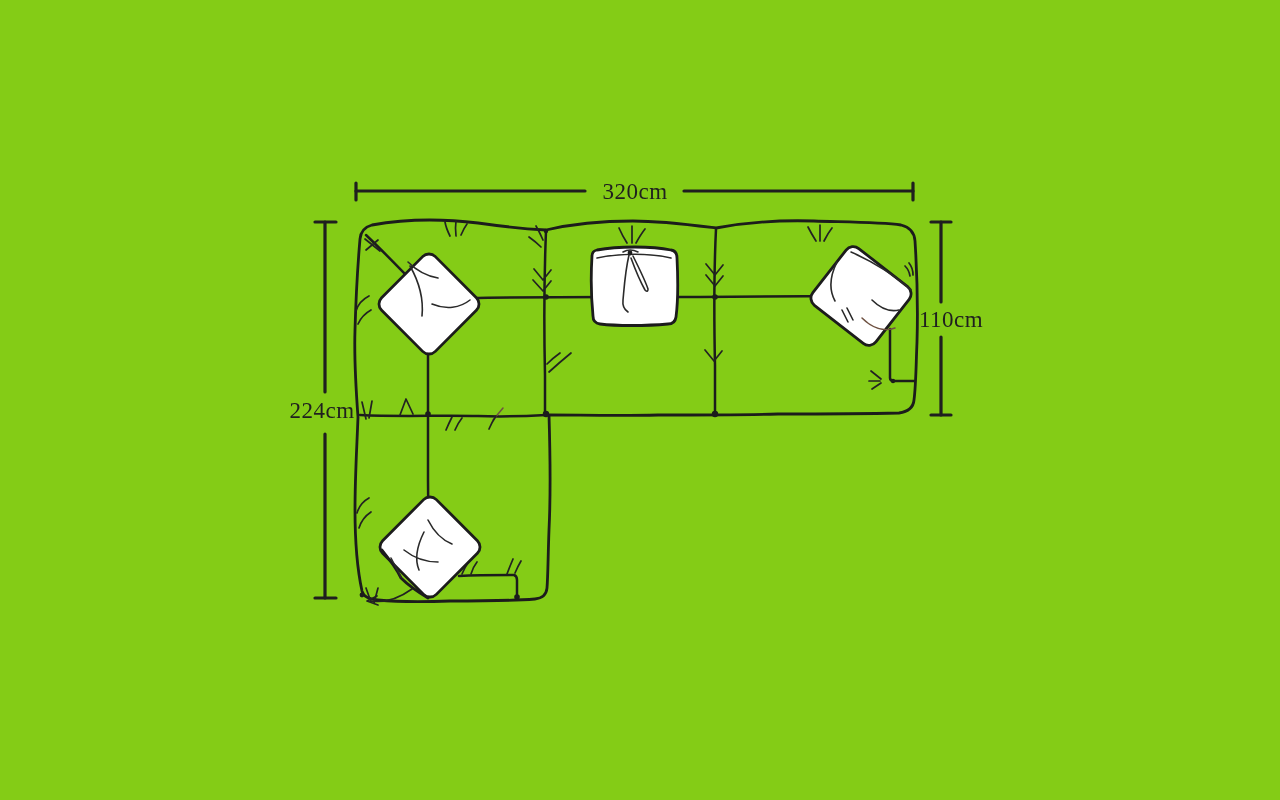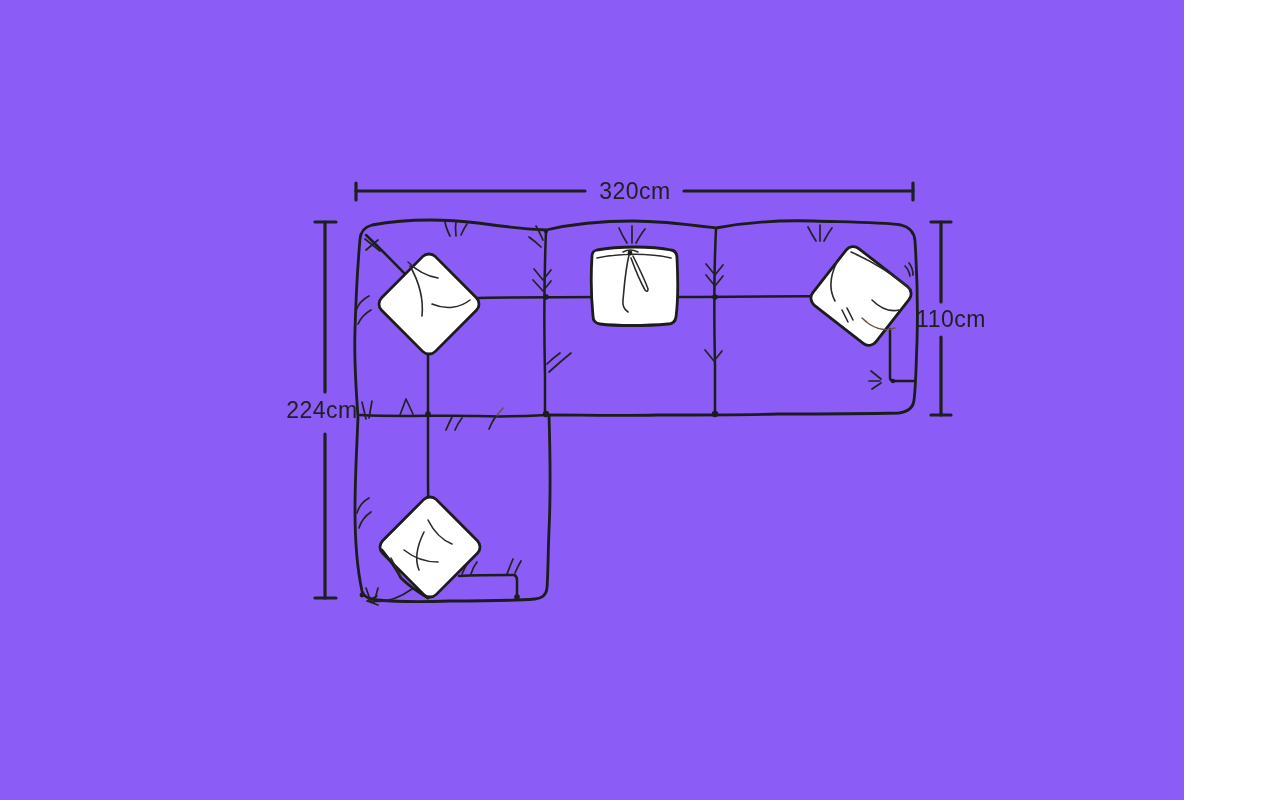--- a/index.html
+++ b/index.html
@@ -1,22 +1,22 @@
 <!DOCTYPE html>
 <html><head>
 <meta charset="utf-8">
 <style>
   html, body { margin: 0; padding: 0; }
   .canvas {
     position: relative;
-    width: 1184px;
+    width: 1280px;
     height: 800px;
-    background: #8b5cf6;
+    background: #84cc16;
     overflow: hidden;
-    font-family: Liberation Sans, sans-serif;
+    font-family: Liberation Serif, serif;
   }
   svg { position: absolute; left: 0; top: 0; }
   .sketch   { fill: none; stroke: #1c1c1c; stroke-width: 2.8; stroke-linecap: round; stroke-linejoin: round; }
   .seam     { fill: none; stroke: #1c1c1c; stroke-width: 2.5; stroke-linecap: round; stroke-linejoin: round; }
   .detail   { fill: none; stroke: #2a2a2a; stroke-width: 1.6; stroke-linecap: round; stroke-linejoin: round; }
   .detail-b { fill: none; stroke: #6f5242; stroke-width: 1.5; stroke-linecap: round; stroke-linejoin: round; }
   .tuft     { fill: none; stroke: #222222; stroke-width: 1.7; stroke-linecap: round; stroke-linejoin: round; }
   .cushion  { fill: #ffffff; stroke: #1c1c1c; stroke-width: 2.8; stroke-linejoin: round; }
   .dim      { fill: none; stroke: #1f1f1f; stroke-width: 3.2; stroke-linecap: round; }
   .dot      { fill: #1c1c1c; stroke: none; }

